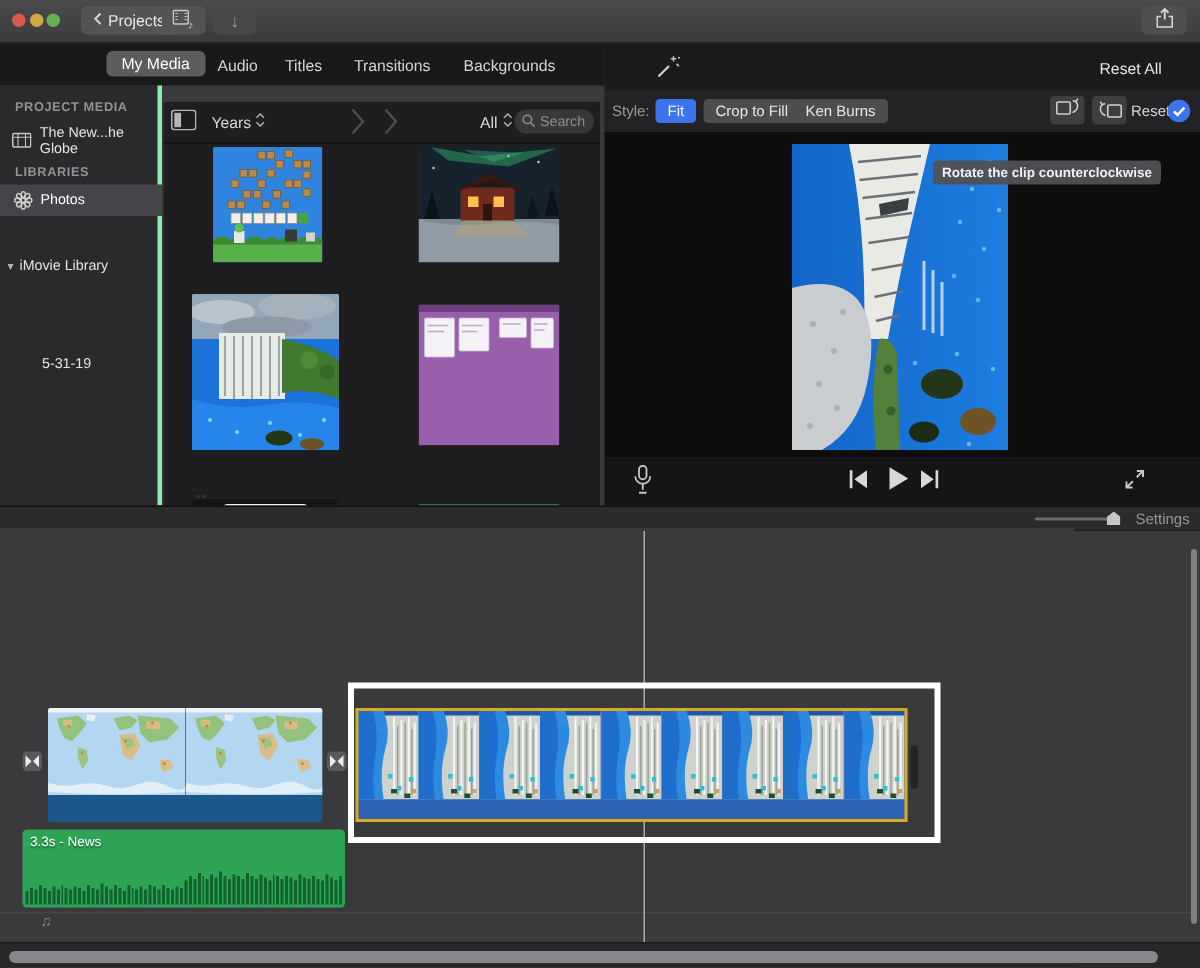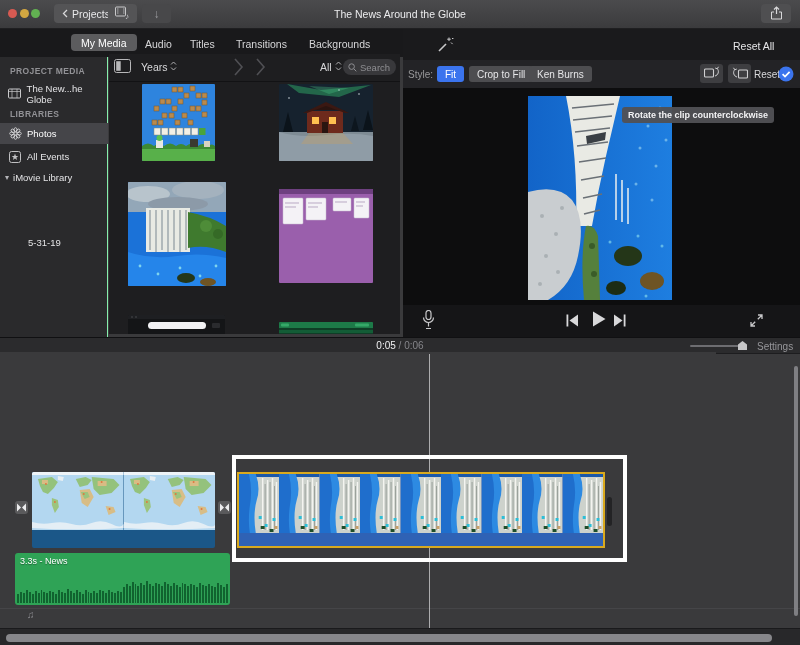--- a/index.html
+++ b/index.html
@@ -15,27 +15,27 @@
     display:flex;align-items:center;justify-content:center;gap:4px;
     font-size:10.5px;color:#e8e8ea;box-sizing:border-box;}
   .title-text{left:0;right:0;top:8px;text-align:center;font-size:10.5px;color:#ececee;}
   
   .tabbar{left:0;top:29px;width:403px;height:28px;background:#19191b;}
   .tab{top:9px;font-size:10.5px;color:#d6d6d8;}
   .tab-pill{top:5px;height:17px;padding:0 10px;background:#5c5c5e;border-radius:4px;
     display:flex;align-items:center;font-size:10.5px;color:#fff;}
   
   .sidebar{left:0;top:57px;width:108px;height:280px;background:#2a2a2c;
-    border-right:1px solid #86efac;box-sizing:border-box;}
+    border-right:3px solid #86efac;box-sizing:border-box;}
   .side-h{left:10px;font-size:8.5px;font-weight:bold;letter-spacing:.4px;color:#929296;}
   .side-row{left:0;width:108px;height:21px;display:flex;align-items:center;font-size:9.5px;color:#e4e4e6;}
   .side-row .ic{width:14px;margin-left:8px;margin-right:5px;display:flex;justify-content:center;}
   .side-sel{background:#454549;color:#fff;}
   
-  .browser{left:109px;top:54px;width:291px;height:280px;background:#1e1e20;overflow:hidden;}
+  .browser{left:109px;top:68px;width:291px;height:280px;background:#1e1e20;overflow:hidden;}
   .brw-top{left:0;top:0;width:291px;height:27px;border-bottom:1px solid #121214;}
   .ctl-label{font-size:10.5px;color:#d8d8da;display:flex;align-items:center;gap:3px;}
   .search{display:flex;align-items:center;gap:3px;background:#38383b;border-radius:8px;
     height:16px;padding:0 5px;box-sizing:border-box;overflow:hidden;}
   .search input{border:0;background:transparent;outline:none;width:34px;
     font-size:9.5px;color:#d0d0d2;font-family:"Liberation Sans",sans-serif;padding:0;}
   .search input::placeholder{color:#8e8e92;}
   .thumb{overflow:hidden;border-radius:1px;}
   .thumb svg{display:block;}
   
@@ -107,21 +107,20 @@
             <rect x="0.5" y="1" width="10" height="9" rx="1" fill="none" stroke="#c8c8ca"></rect>
             <path d="M2 3h1.5M2 5h1.5M2 7h1.5M8 3h1.5M8 5h1.5M8 7h1.5" stroke="#c8c8ca" stroke-width=".8"></path>
             <text x="10" y="13" font-size="8" fill="#c8c8ca">♪</text>
           </svg>
       </span>
     </div>
     <div class="abs tb-btn" style="left:142px;width:29px;background:#48484a;">
       <span style="color:#9a9a9e;font-size:12px;">↓</span>
     </div>
 
-    <div class="abs title-text">The News Around the Globe</div>
 
     <div class="abs tb-btn" style="left:761px;width:30px;background:#4f4f51;">
       <span>
         <svg width="13" height="14">
             <path d="M6.5 1v7" stroke="#d8d8da" stroke-width="1.2" fill="none"></path>
             <path d="M4 3.5 6.5 1 9 3.5" stroke="#d8d8da" stroke-width="1.2" fill="none"></path>
             <path d="M4 6H1.5v7h10V6H9" stroke="#d8d8da" fill="none"></path>
           </svg>
       </span>
     </div>
@@ -158,29 +157,20 @@
           <ellipse cx="2.9" cy="6.5" rx="2.2" ry="1.5"></ellipse>
               <ellipse cx="10.1" cy="6.5" rx="2.2" ry="1.5"></ellipse>
           <ellipse cx="4" cy="4" rx="1.5" ry="2.2" transform="rotate(-45 4 4)"></ellipse>
               <ellipse cx="9" cy="9" rx="1.5" ry="2.2" transform="rotate(-45 9 9)"></ellipse>
           <ellipse cx="9" cy="4" rx="1.5" ry="2.2" transform="rotate(45 9 4)"></ellipse>
               <ellipse cx="4" cy="9" rx="1.5" ry="2.2" transform="rotate(45 4 9)"></ellipse>
         </g>
           </svg>
       </span>
       <span>Photos</span>
-    </div>
-    <div class="abs side-row" style="top:89px;">
-      <span class="ic">
-        <svg width="12" height="12">
-            <rect x="0.5" y="0.5" width="11" height="11" rx="2" fill="none" stroke="#c0c0c2"></rect>
-            <path d="M6 2.6 6.9 4.9 9.3 5 7.4 6.5 8.1 8.9 6 7.5 3.9 8.9 4.6 6.5 2.7 5 5.1 4.9Z" fill="#c0c0c2"></path>
-          </svg>
-      </span>
-      <span>All Events</span>
     </div>
     <div class="abs side-row" style="top:110px;">
       <span style="margin-left:5px;margin-right:4px;font-size:8px;color:#b4b4b8;">▾</span>
       <span>iMovie Library</span>
     </div>
     <div class="abs side-row" style="top:131px;margin-top:44px;">
       <span style="margin-left:28px;">5-31-19</span>
     </div>
   </div>
 
@@ -547,24 +537,20 @@
     </div>
     <div class="abs" style="left:347px;top:8px;">
       <svg width="13" height="13">
           <path d="M8 1h4v4M12 1 7.8 5.2" stroke="#c8c8ca" fill="none" stroke-width="1.3"></path>
           <path d="M5 12H1V8M1 12l4.2-4.2" stroke="#c8c8ca" fill="none" stroke-width="1.3"></path>
         </svg>
     </div>
   </div>
 
   <div class="abs tl-header">
-    <div class="abs tl-time">
-      <span>0:05</span>
-      <span class="dim"> <span>/</span> <span>0:06</span></span>
-    </div>
     <div class="abs slider-track"></div>
     <div class="abs slider-thumb"></div>
     <div class="abs" style="left:757px;top:3px;font-size:10px;color:#96969a;">Settings</div>
   </div>
 
   <div class="abs timeline">
     <div class="abs playhead"></div>
 
     <div class="abs trans-ic" style="left:15px;top:149px;">
       <svg width="11" height="11">

